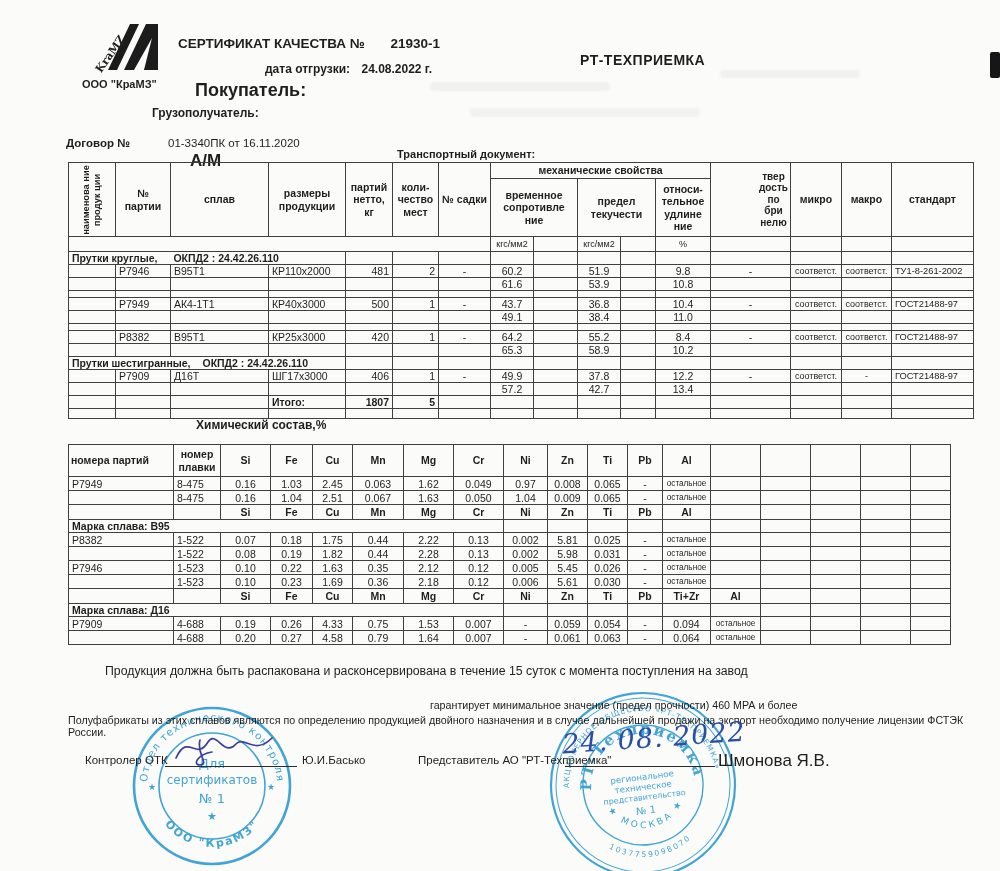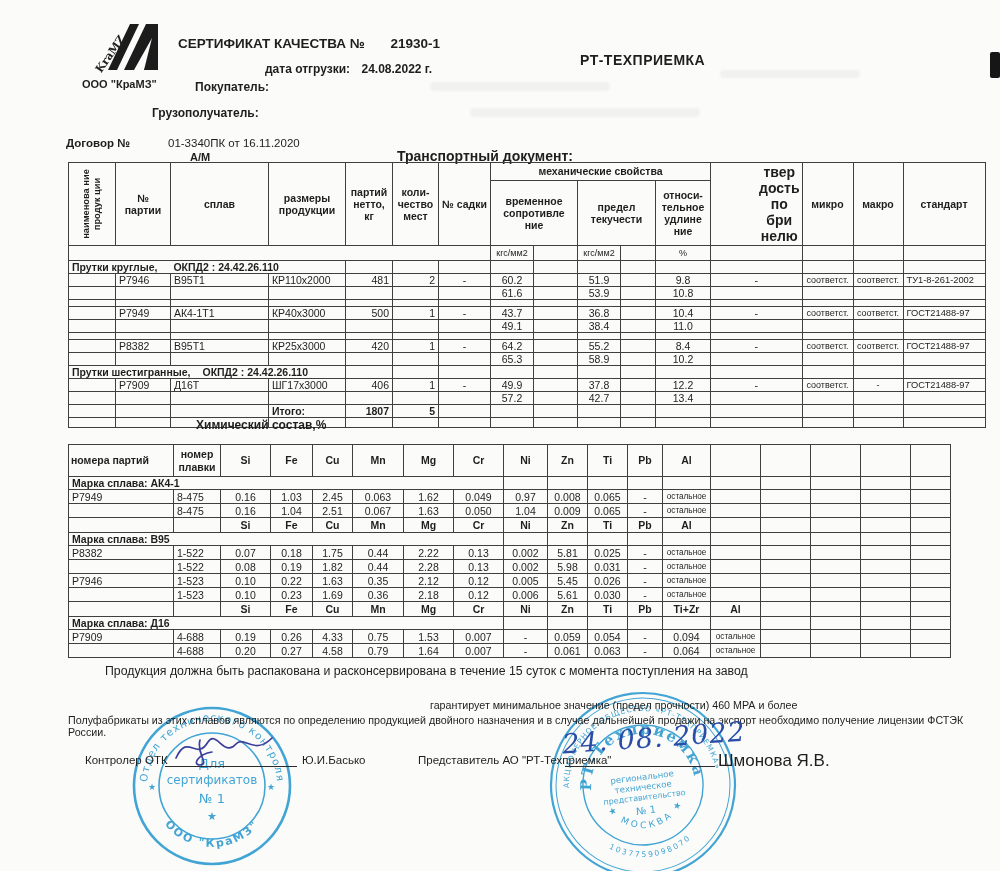--- a/index.html
+++ b/index.html
@@ -44,32 +44,32 @@
 
   <div class="abs b" style="left:178px;top:36px;font-size:13.5px;">
     <span>СЕРТИФИКАТ КАЧЕСТВА №</span>
     <span style="margin-left:22px;">21930-1</span>
   </div>
   <div class="abs b" style="left:265px;top:62px;font-size:12px;">
     <span>дата отгрузки:</span>
     <span style="margin-left:8px;">24.08.2022 г.</span>
   </div>
   <div class="abs b" style="left:580px;top:52px;font-size:14px;letter-spacing:.5px;">РТ-ТЕХПРИЕМКА</div>
-  <div class="abs b" style="left:195px;top:80px;font-size:12px;">Покупатель:</div>
+  <div class="abs b" style="left:195px;top:80px;font-size:18px;">Покупатель:</div>
   <div class="abs b" style="left:152px;top:106px;font-size:12px;">Грузополучатель:</div>
 
   <div class="abs smudge" style="left:430px;top:82px;width:180px;height:9px;"></div>
   <div class="abs smudge" style="left:470px;top:108px;width:230px;height:9px;"></div>
   <div class="abs smudge" style="left:720px;top:70px;width:140px;height:8px;"></div>
   <div class="abs" style="left:990px;top:52px;width:10px;height:26px;background:#161616;border-radius:2px;"></div>
 
   <div class="abs b" style="left:66px;top:137px;font-size:11.5px;">Договор №</div>
   <div class="abs" style="left:168px;top:137px;font-size:11.5px;">01-3340ПК от 16.11.2020</div>
-  <div class="abs b" style="left:190px;top:151px;font-size:11px;">А/М</div>
-  <div class="abs b" style="left:397px;top:148px;font-size:14px;">Транспортный документ:</div>
+  <div class="abs b" style="left:190px;top:151px;font-size:17px;">А/М</div>
+  <div class="abs b" style="left:397px;top:148px;font-size:11px;">Транспортный документ:</div>
 
   <table class="abs" style="left:68px;top:162px;">
     <colgroup>
       <col style="width:47px">
         <col style="width:55px">
         <col style="width:98px">
         <col style="width:77px">
       <col style="width:47px">
         <col style="width:46px">
         <col style="width:52px">
@@ -88,21 +88,21 @@
       <td class="hc vh" rowspan="2">
             <div>наименова ние продук ции</div>
           </td>
       <td class="hc" rowspan="2">№ партии</td>
       <td class="hc" rowspan="2">сплав</td>
       <td class="hc" rowspan="2">размеры продукции</td>
       <td class="hc" rowspan="2">партий нетто, кг</td>
       <td class="hc" rowspan="2">коли- чество мест</td>
       <td class="hc" rowspan="2">№ садки</td>
       <td class="hc" colspan="5">механические свойства</td>
-      <td class="hc" rowspan="2" style="font-size:14px;padding-left:48px;">твер дость по бри нелю</td>
+      <td class="hc" rowspan="2" style="font-size:10px;padding-left:48px;">твер дость по бри нелю</td>
       <td class="hc" rowspan="2">микро</td>
       <td class="hc" rowspan="2">макро</td>
       <td class="hc" rowspan="2">стандарт</td>
     </tr>
     <tr style="height:58px;">
       <td class="hc" colspan="2">временное сопротивле ние</td>
       <td class="hc" colspan="2">предел текучести</td>
       <td class="hc">относи- тельное удлине ние</td>
     </tr>
     <tr style="height:15px;">
@@ -405,33 +405,20 @@
       <td class="hc">Zn</td>
       <td class="hc">Ti</td>
       <td class="hc">Pb</td>
       <td class="hc">Al</td>
       <td></td>
           <td></td>
           <td></td>
           <td></td>
           <td></td>
     </tr>
-    <tr style="height:13px;">
-      <td colspan="8" class="sec">Марка сплава: АК4-1</td>
-      <td></td>
-          <td></td>
-          <td></td>
-          <td></td>
-          <td></td>
-          <td></td>
-          <td></td>
-          <td></td>
-          <td></td>
-          <td></td>
-    </tr>
     <tr style="height:14px;">
       <td>Р7949</td>
       <td>8-475</td>
       <td class="c">0.16</td>
       <td class="c">1.03</td>
       <td class="c">2.45</td>
       <td class="c">0.063</td>
       <td class="c">1.62</td>
       <td class="c">0.049</td>
       <td class="c">0.97</td>

